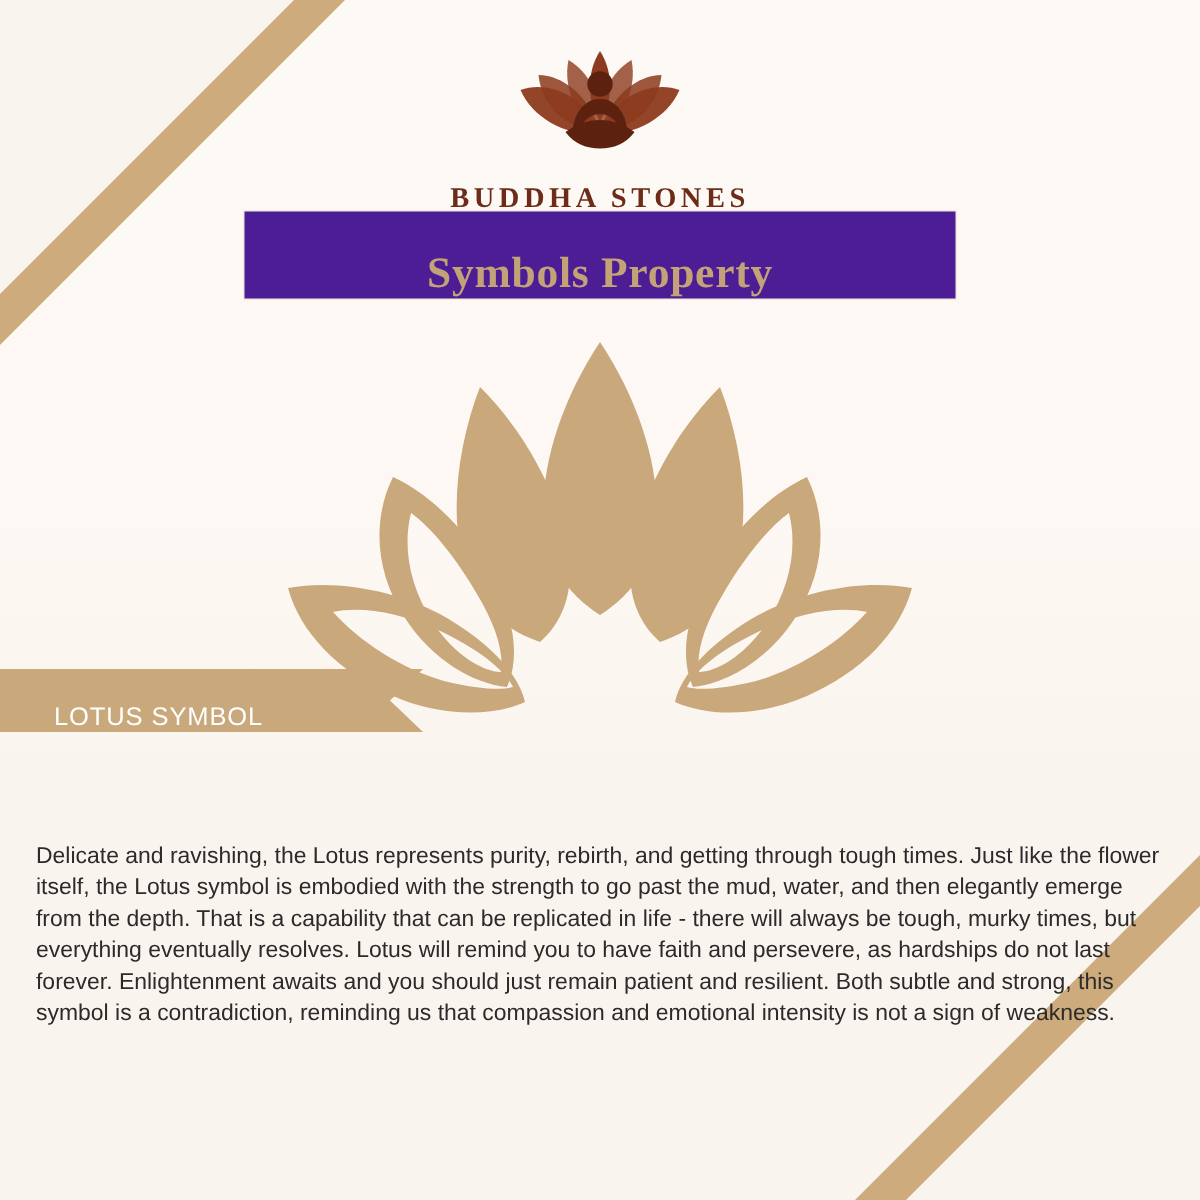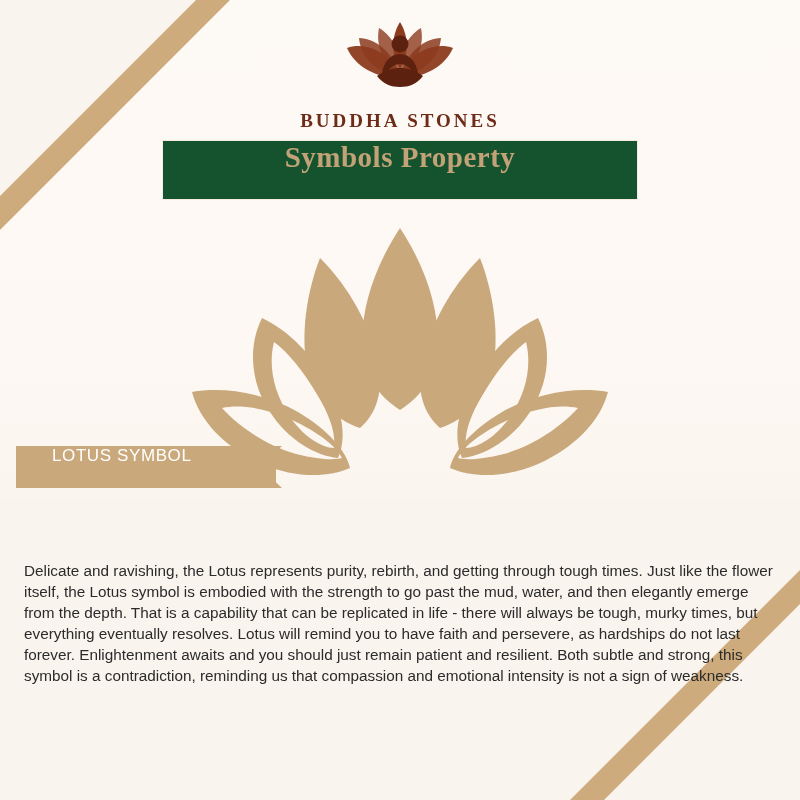--- a/index.html
+++ b/index.html
@@ -62,21 +62,21 @@
   }
 
   .content {
     position: absolute;
     inset: 0;
   }
 
   
   .brand {
     position: absolute;
-    top: 6px;
+    top: 18px;
     left: 0;
     right: 0;
     text-align: center;
   }
   .brand-mark {
     display: block;
     margin: 0 auto;
   }
   .brand-name {
     margin-top: 4px;
@@ -87,24 +87,24 @@
     font-family: "Liberation Serif", serif;
   }
 
   
   .title-wrap {
     position: absolute;
     top: 141px;
     left: 163px;
     width: 474px;
     height: 58px;
-    background: #14532d;
+    background: #4c1d95;
     box-shadow: 0 0 0 1px rgba(205,171,124,0.18);
     display: flex;
-    align-items: flex-start;
+    align-items: flex-end;
     justify-content: center;
   }
   .title-text {
     font-size: 29px;
     font-weight: bold;
     color: #c3a278;
     font-family: "Liberation Serif", serif;
     letter-spacing: .5px;
   }
 
@@ -120,22 +120,21 @@
 
   
   .ribbon {
     position: absolute;
     top: 446px;
     left: 0;
     height: 42px;
     width: 260px;
     background: #c9a87c;
     display: flex;
-    align-items: flex-start;
-    margin-left: 16px;
+    align-items: flex-end;
   }
   .ribbon-label {
     padding-left: 36px;
     font-size: 17px;
     color: #ffffff;
     letter-spacing: .6px;
   }
   .ribbon-tail {
     position: absolute;
     top: 446px;

